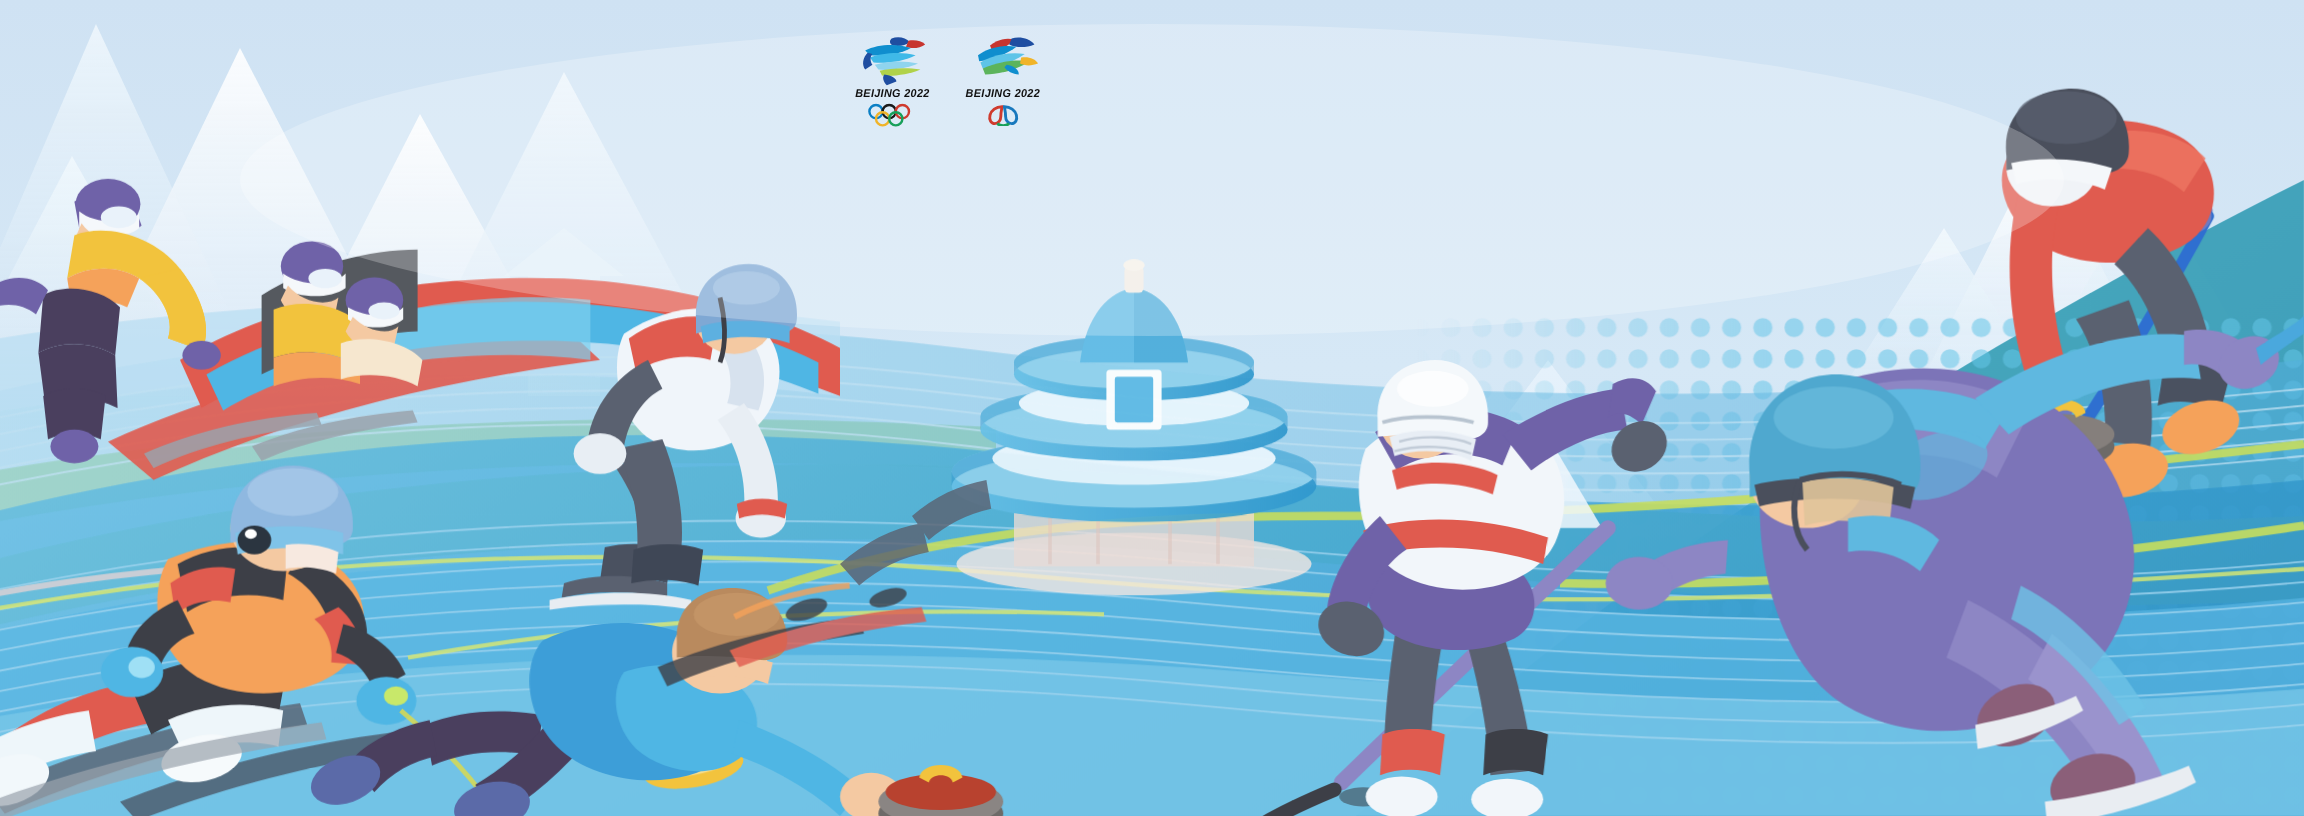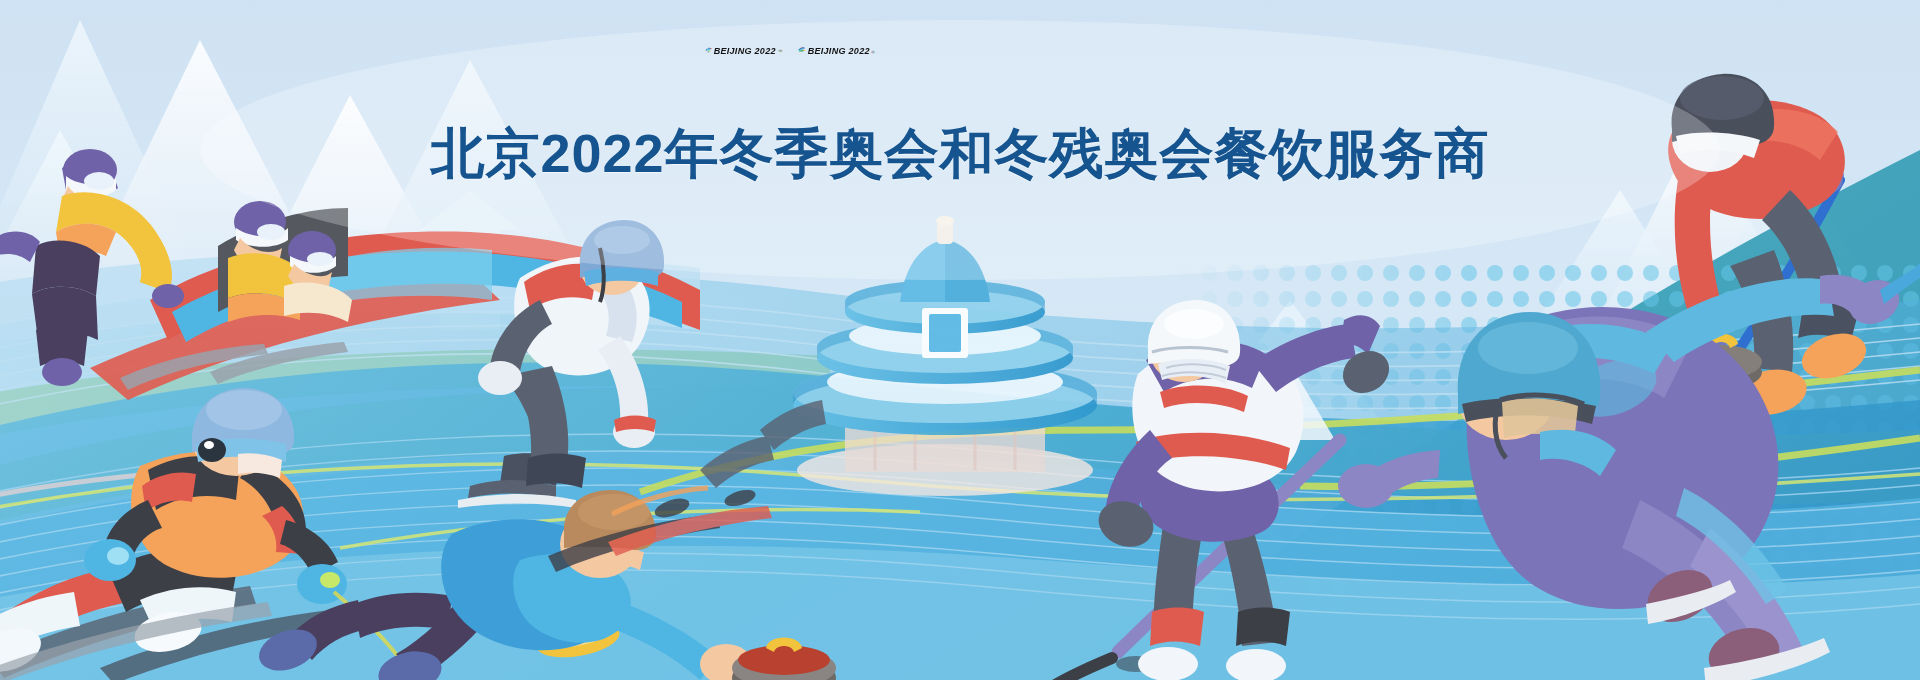--- a/index.html
+++ b/index.html
@@ -19,21 +19,21 @@
 
   
   #emblems {
     position:absolute;
     left:700px; top:28px;
     width:180px; height:88px;
     display:flex; align-items:flex-start; justify-content:center;
     gap:14px;
     z-index:40;
   }
-  .emblem { width:78px; display:flex; align-items:center; }
+  .emblem { width:78px; display:flex; flex-direction:column; align-items:center; }
   .emblem .mark { width:62px; height:44px; }
   .emblem .wordmark {
     font-family:"Liberation Sans", sans-serif;
     font-size:9.5px; font-weight:700; font-style:italic;
     letter-spacing:0.3px; color:#111; line-height:1;
     margin-top:2px; white-space:nowrap;
     transform:scaleX(0.95);
   }
   .emblem .rings { width:46px; height:20px; margin-top:2px; }
   .emblem .agitos { width:28px; height:18px; margin-top:3px; }
@@ -522,15 +522,14 @@
       <div class="wordmark">BEIJING 2022</div>
       <svg class="agitos" viewBox="0 0 28 18">
         <path d="M13,2 C8,2 4,5 3,9 C2,13 4,16 7,16 C10,16 12,13 12,10 C12,6 13,3 13,2 Z" fill="none" stroke="#cf3b2e" stroke-width="2.4"></path>
         <path d="M15,2 C20,2 24,5 25,9 C26,13 24,16 21,16 C18,16 16,13 16,10 C16,6 15,3 15,2 Z" fill="none" stroke="#1878bd" stroke-width="2.4"></path>
         <path d="M9,16 C12,18 16,18 19,16" fill="none" stroke="#18a05a" stroke-width="2.4"></path>
       </svg>
     </div>
 
   </div>
 
-  <div id="title">北京2022年冬季奥会和冬残奥会餐饮服务商</div>
 
 </div>
 
 </body></html>

